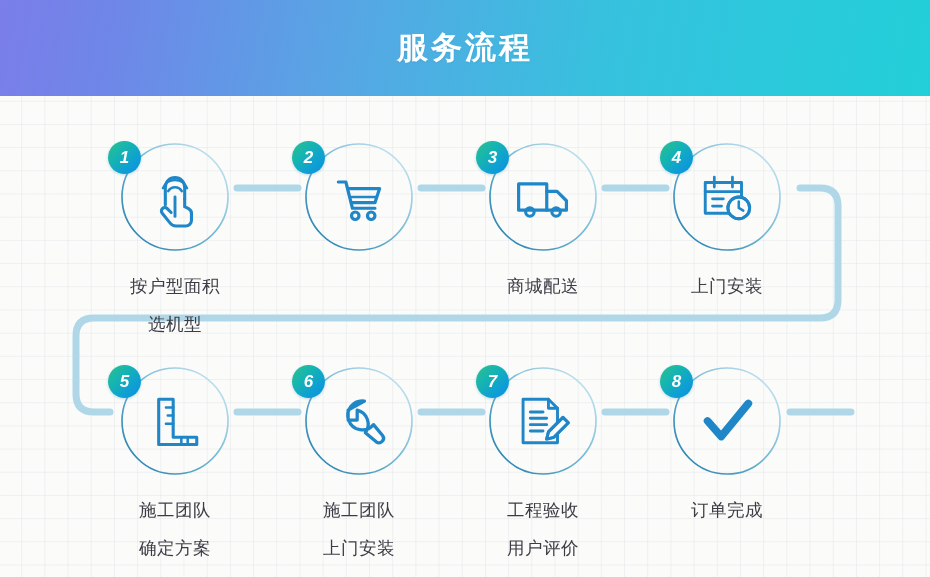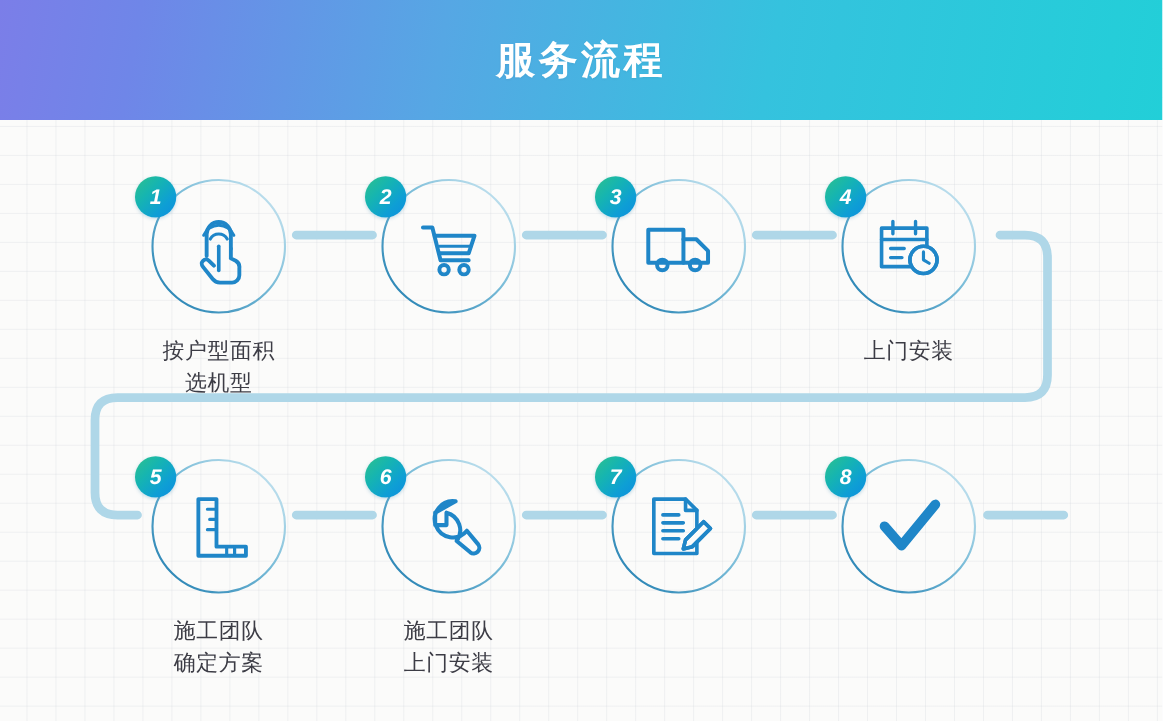--- a/index.html
+++ b/index.html
@@ -107,21 +107,21 @@
     font-weight: bold;
     line-height: 33px;
     text-align: center;
     z-index: 3;
     box-shadow: 0 1px 3px rgba(20, 120, 170, 0.25);
   }
   .step-label {
     margin-top: 2px;
     color: #3c3c45;
     font-size: 17.5px;
-    line-height: 26px;
+    line-height: 38px;
     letter-spacing: 0.5px;
     white-space: pre-line;
   }
 </style>
 </head>
 <body>
 
 <div class="screen">
 
   <div class="grid-bg"></div>
@@ -212,20 +212,21 @@
         <div class="step-icon">
           <svg viewBox="0 0 64 64" width="60" height="60" fill="none" stroke="#1f86c8" stroke-width="3.4" stroke-linecap="round" stroke-linejoin="round">
             <path d="M6 18 L36 18 L36 46 L6 46 Z"></path>
             <path d="M36 26 L47 26 L57 36 L57 46 L36 46"></path>
             <circle cx="18" cy="48" r="4.5"></circle>
             <circle cx="46" cy="48" r="4.5"></circle>
           </svg>
         </div>
         <div class="step-badge">3</div>
       </div>
+      <div class="step-label">商城配送</div>
     </div>
 
     <div class="step" style="left:637px; top:34px;">
       <div class="step-circle-wrap">
         <svg class="step-circle" viewBox="0 0 110 110">
           <defs>
             <linearGradient id="ring4" x1="0%" y1="100%" x2="100%" y2="0%">
               <stop offset="0%" stop-color="#1878ad"></stop>
                 <stop offset="55%" stop-color="#79bcd8"></stop>
                 <stop offset="100%" stop-color="#d7ecf5"></stop>
@@ -313,20 +314,22 @@
           <svg viewBox="0 0 64 64" width="58" height="58" fill="none" stroke="#1f86c8" stroke-width="3.2" stroke-linecap="round" stroke-linejoin="round">
             <path d="M10 8 L38 8 L48 18 L48 56 L10 56 Z"></path>
             <path d="M38 8 L38 18 L48 18"></path>
             <path d="M18 22 L32 22 M18 29 L36 29 M18 36 L36 36 M18 43 L32 43" stroke-width="3.2"></path>
             <path d="M54 28 l6 6 l-16 16 l-8 2 l2 -8 Z" fill="#fbfbfa"></path>
             <path d="M54 28 l6 6 l-16 16 l-8 2 l2 -8 Z"></path>
           </svg>
         </div>
         <div class="step-badge">7</div>
       </div>
+      <div class="step-label">工程验收
+用户评价</div>
     </div>
 
     <div class="step" style="left:637px; top:258px;">
       <div class="step-circle-wrap">
         <svg class="step-circle" viewBox="0 0 110 110">
           <defs>
             <linearGradient id="ring8" x1="0%" y1="100%" x2="100%" y2="0%">
               <stop offset="0%" stop-color="#1878ad"></stop>
                 <stop offset="55%" stop-color="#79bcd8"></stop>
                 <stop offset="100%" stop-color="#d7ecf5"></stop>
@@ -334,16 +337,17 @@
           </defs>
           <circle cx="55" cy="55" r="53" fill="none" stroke="url(#ring8)" stroke-width="1.7"></circle>
         </svg>
         <div class="step-icon">
           <svg viewBox="0 0 64 64" width="62" height="62" fill="none" stroke="#1f86c8" stroke-width="8" stroke-linecap="round" stroke-linejoin="round">
             <path d="M12 32 L26 48 L54 14"></path>
           </svg>
         </div>
         <div class="step-badge">8</div>
       </div>
+      <div class="step-label">订单完成</div>
     </div>
 
   </div>
 </div>
 
 </body></html>

